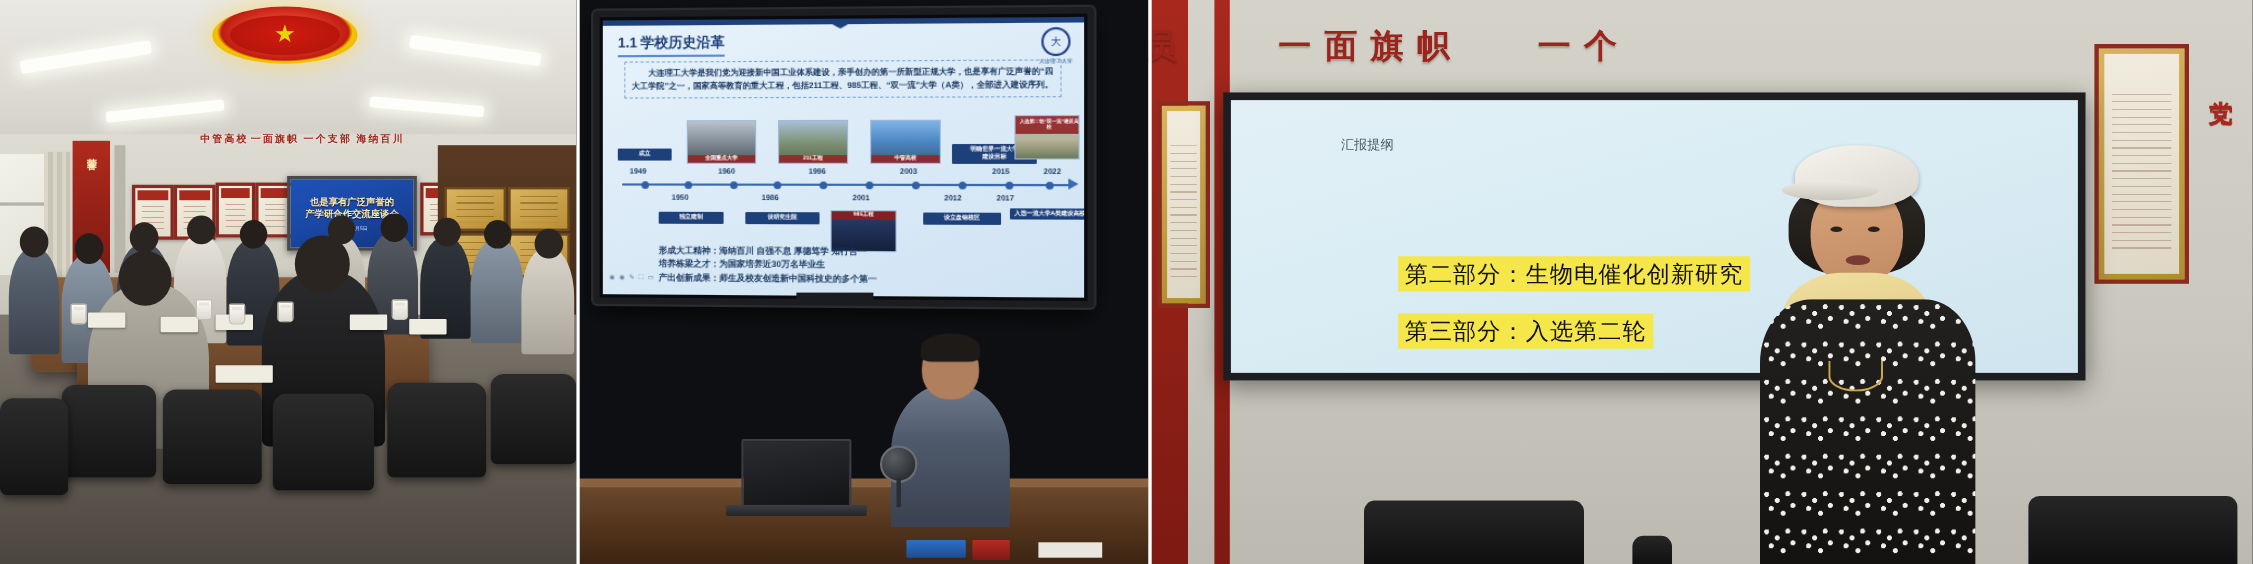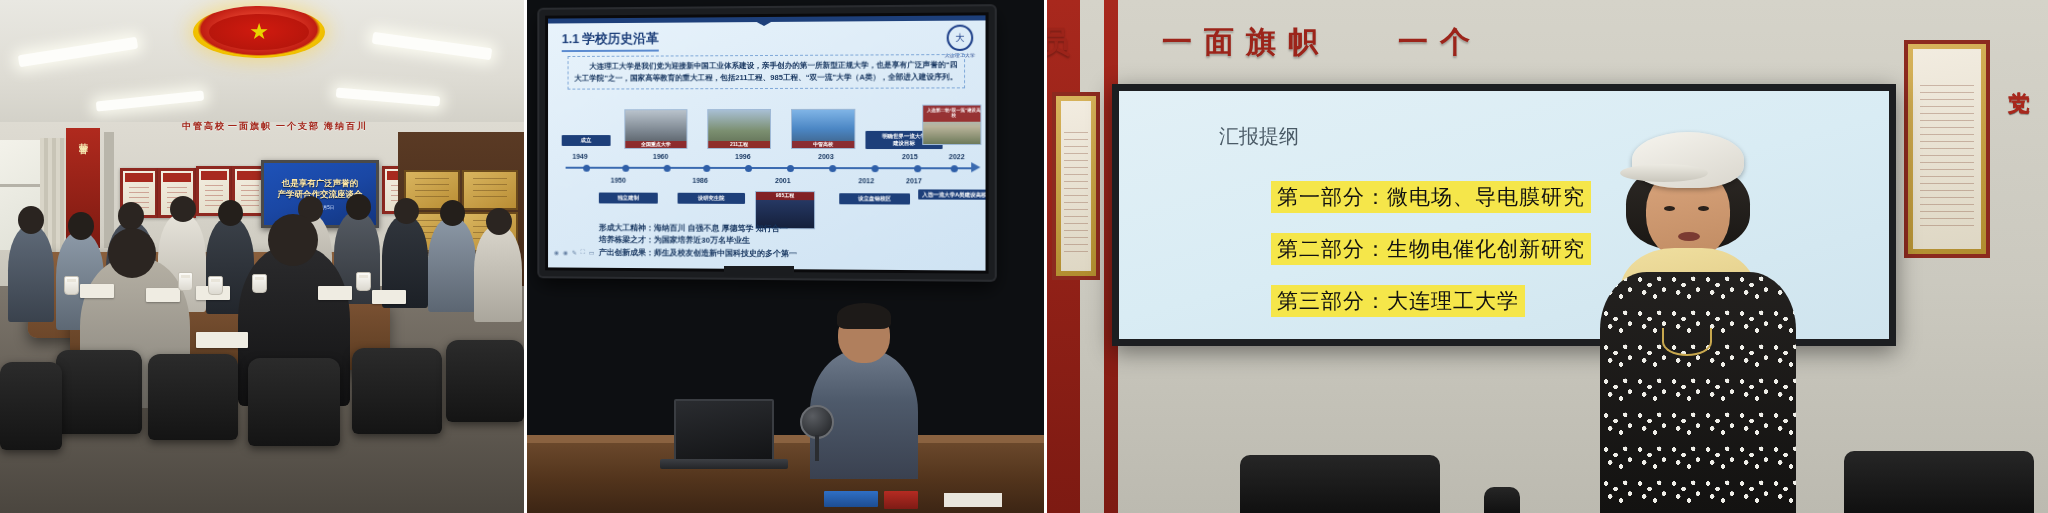--- a/index.html
+++ b/index.html
@@ -151,21 +151,21 @@
   .p3-frame{position:absolute;background:linear-gradient(160deg,#d8b45c,#b08c2e);border:4px solid #8c2a1f;}
   .p3-frame .inner{position:absolute;inset:5px;background:linear-gradient(170deg,#f2ece0,#ded7c4);}
   .p3-frame .inner:after{content:"";position:absolute;left:10%;top:18%;right:10%;bottom:10%;
     background:repeating-linear-gradient(180deg,rgba(120,60,40,.3) 0 1px,transparent 1px 7px);}
   .p3-vtext{position:absolute;color:#a8281d;font-weight:bold;font-size:22px;writing-mode:vertical-rl;
     text-shadow:0 1px 1px rgba(0,0,0,.3);}
 
   .screen3{position:absolute;left:68px;top:84px;width:770px;height:248px;
     background:linear-gradient(165deg,#e2f0f6 0%,#d9ecf4 50%,#cfe4ee 100%);
     border:7px solid #1c1e21;box-shadow:0 6px 22px rgba(0,0,0,.45);}
-  .s3-label{position:absolute;left:100px;top:32px;color:#4a5a66;font-size:20px;}
+  .s3-label{position:absolute;left:100px;top:32px;color:#4a5a66;font-size:12px;}
   .s3-line{position:absolute;left:152px;font-size:21px;color:#111;background:#f5e64a;
     padding:2px 6px;white-space:nowrap;letter-spacing:1px;}
 
   .presenter{position:absolute;left:540px;top:132px;width:230px;height:381px;}
   .pr-hat{position:absolute;left:48px;top:0;width:112px;height:56px;border-radius:50% 50% 40% 40%;
     background:linear-gradient(160deg,#f6f4ee,#d9d6cd);box-shadow:0 2px 5px rgba(0,0,0,.3);}
   .pr-hat:after{content:"";position:absolute;left:-12px;top:32px;width:88px;height:18px;border-radius:50%;
     background:linear-gradient(180deg,#eceae2,#c9c6bc);}
   .pr-hair{position:absolute;left:42px;top:30px;width:124px;height:88px;border-radius:48% 48% 40% 40%;
     background:linear-gradient(180deg,#2e2a26,#1a1714);}
@@ -425,23 +425,22 @@
 
     <div class="p3-frame" style="right:58px;top:40px;width:78px;height:210px;">
       <div class="inner"></div>
     </div>
     <div class="p3-frame" style="left:8px;top:92px;width:40px;height:180px;">
       <div class="inner"></div>
     </div>
 
     <div class="screen3">
       <div class="s3-label">汇报提纲</div>
-      <div class="s3-line" style="top:90px;">第一部分：微电场、导电膜研究</div>
       <div class="s3-line" style="top:142px;">第二部分：生物电催化创新研究</div>
-      <div class="s3-line" style="top:194px;">第三部分：大连理工大学</div>
+      <div class="s3-line" style="top:194px;">第三部分：入选第二轮</div>
     </div>
 
     <div class="presenter">
       <div class="pr-hair"></div>
       <div class="pr-face">
         <div class="pr-eye" style="left:18px;"></div>
         <div class="pr-eye" style="left:52px;"></div>
         <div class="pr-mouth"></div>
       </div>
       <div class="pr-hat"></div>

